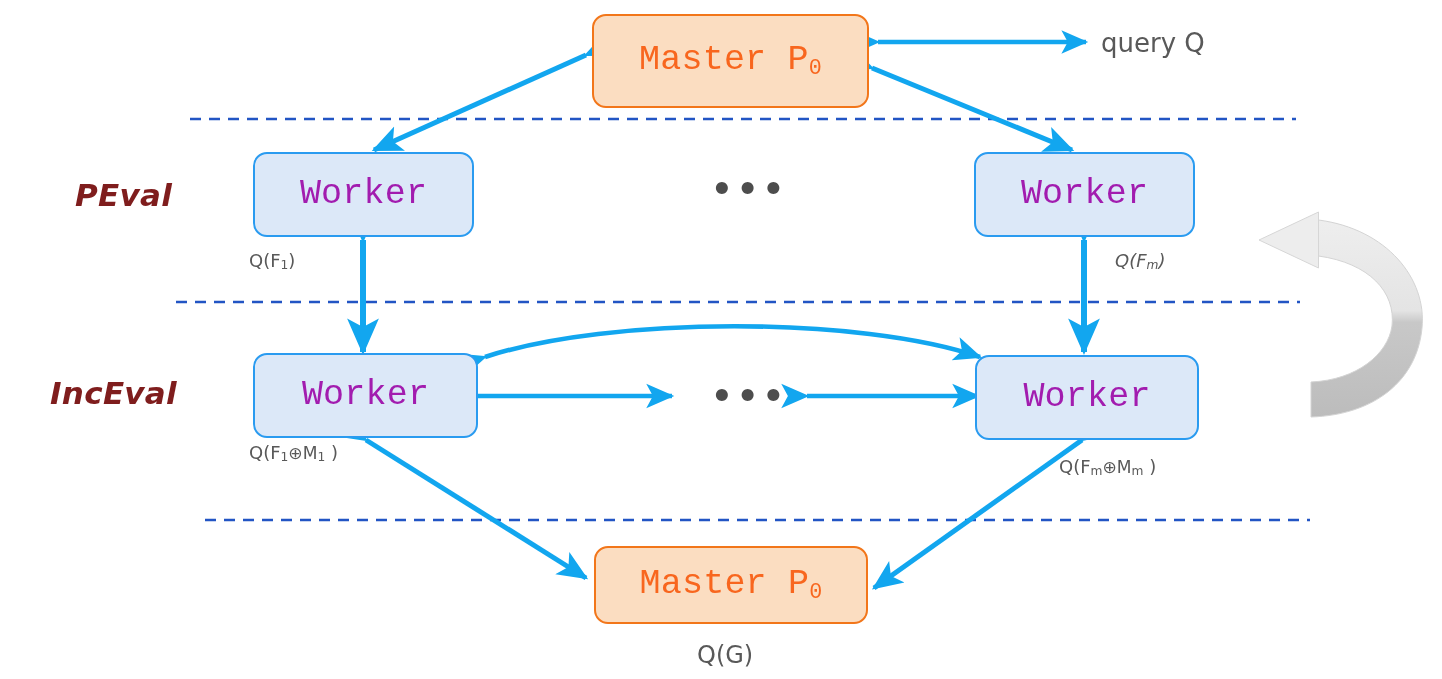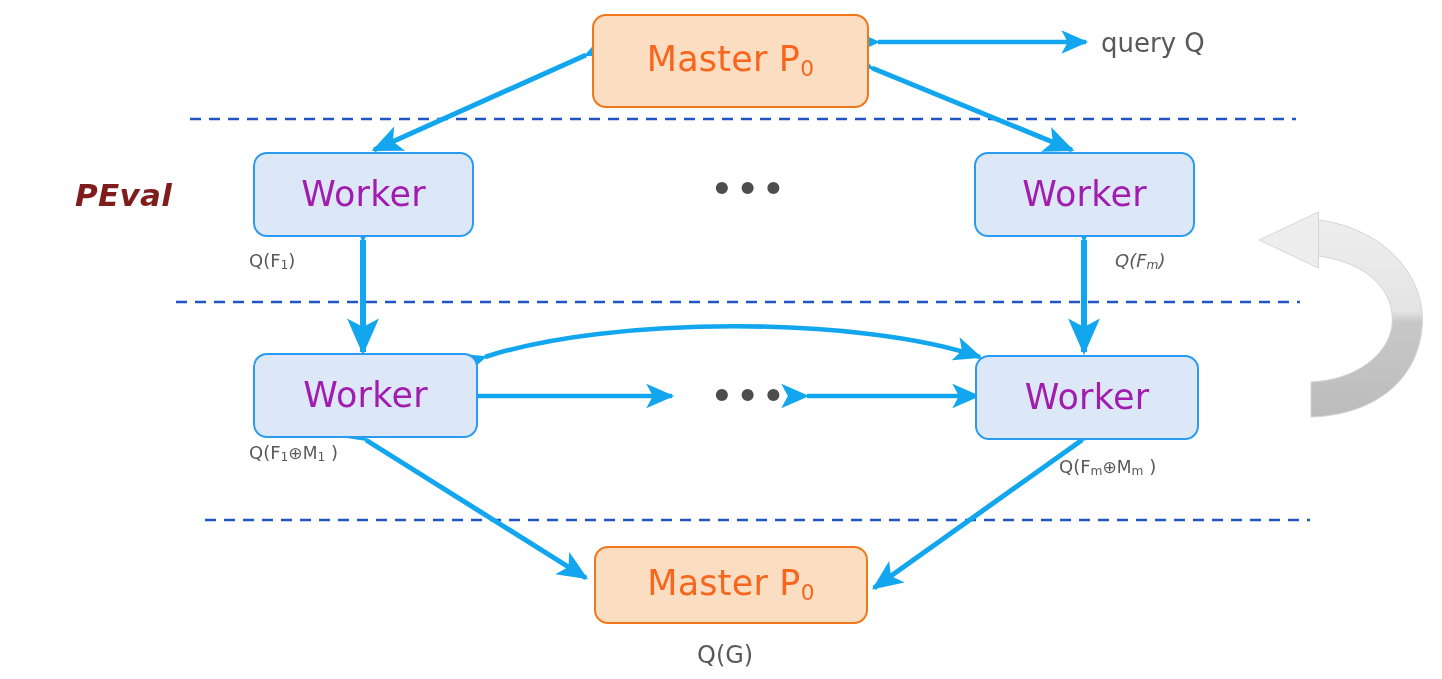--- a/index.html
+++ b/index.html
@@ -4,21 +4,21 @@
 <style>
   html,body{margin:0;padding:0;background:#ffffff;}
   body{font-family:"DejaVu Sans","Liberation Sans",sans-serif;}
   #stage{position:relative;width:1442px;height:679px;background:#ffffff;overflow:hidden;}
   #svg-layer{position:absolute;left:0;top:0;width:1442px;height:679px;}
 
   .node{position:absolute;box-sizing:border-box;display:flex;align-items:center;
         justify-content:center;border-radius:14px;}
   .node.master{background:#fbddc1;border:2.2px solid #f2761a;color:#f8661e;}
   .node.worker{background:#dce8f8;border:2.2px solid #2a9bf0;color:#a21caf;}
-  .node-label{font-size:35px;font-weight:400;letter-spacing:.2px;line-height:1;}
+  .node-label{font-size:35px;font-weight:400;letter-spacing:.2px;line-height:1;font-family:Liberation Mono, monospace;}
   .node-label sub{font-size:.62em;vertical-align:-0.22em;}
 
   .stage-label{position:absolute;font-size:31px;font-weight:bold;font-style:italic;
                color:#7f1d1d;letter-spacing:.3px;white-space:nowrap;}
 
   .annot{position:absolute;font-size:18px;color:#595959;white-space:nowrap;line-height:1;}
   .annot sub{font-size:.68em;vertical-align:-0.2em;}
   .annot .plusop{font-size:.95em;}
 
   .ellipsis{position:absolute;font-size:34px;color:#4d4d4d;letter-spacing:4px;
@@ -113,20 +113,21 @@
 
   <div class="node worker" style="left:975px;top:355px;width:224px;height:85px;">
     <span class="node-label">Worker</span>
   </div>
 
   <div class="node master" style="left:594px;top:546px;width:274px;height:78px;">
     <span class="node-label"><span>Master P</span><sub>0</sub></span>
   </div>
 
   <div class="stage-label" style="left:75px;top:177px;">PEval</div>
+  <div class="stage-label" style="left:50px;top:375px;">IncEval</div>
 
   <div class="query-text" style="left:1077px;top:30px;margin-left:24px;">query Q</div>
 
   <div class="annot" style="left:249px;top:252px;"><span>Q(F</span><sub>1</sub><span>)</span></div>
 
   <div class="annot" style="left:1115px;top:252px;font-style:italic;"><span>Q(F</span><sub>m</sub><span>)</span></div>
 
   <div class="annot" style="left:249px;top:444px;"><span>Q(F</span><sub>1</sub><span class="plusop">⊕M</span><sub>1</sub><span> )</span></div>
 
   <div class="annot" style="left:1059px;top:458px;"><span>Q(F</span><sub>m</sub><span class="plusop">⊕M</span><sub>m</sub><span> )</span></div>

